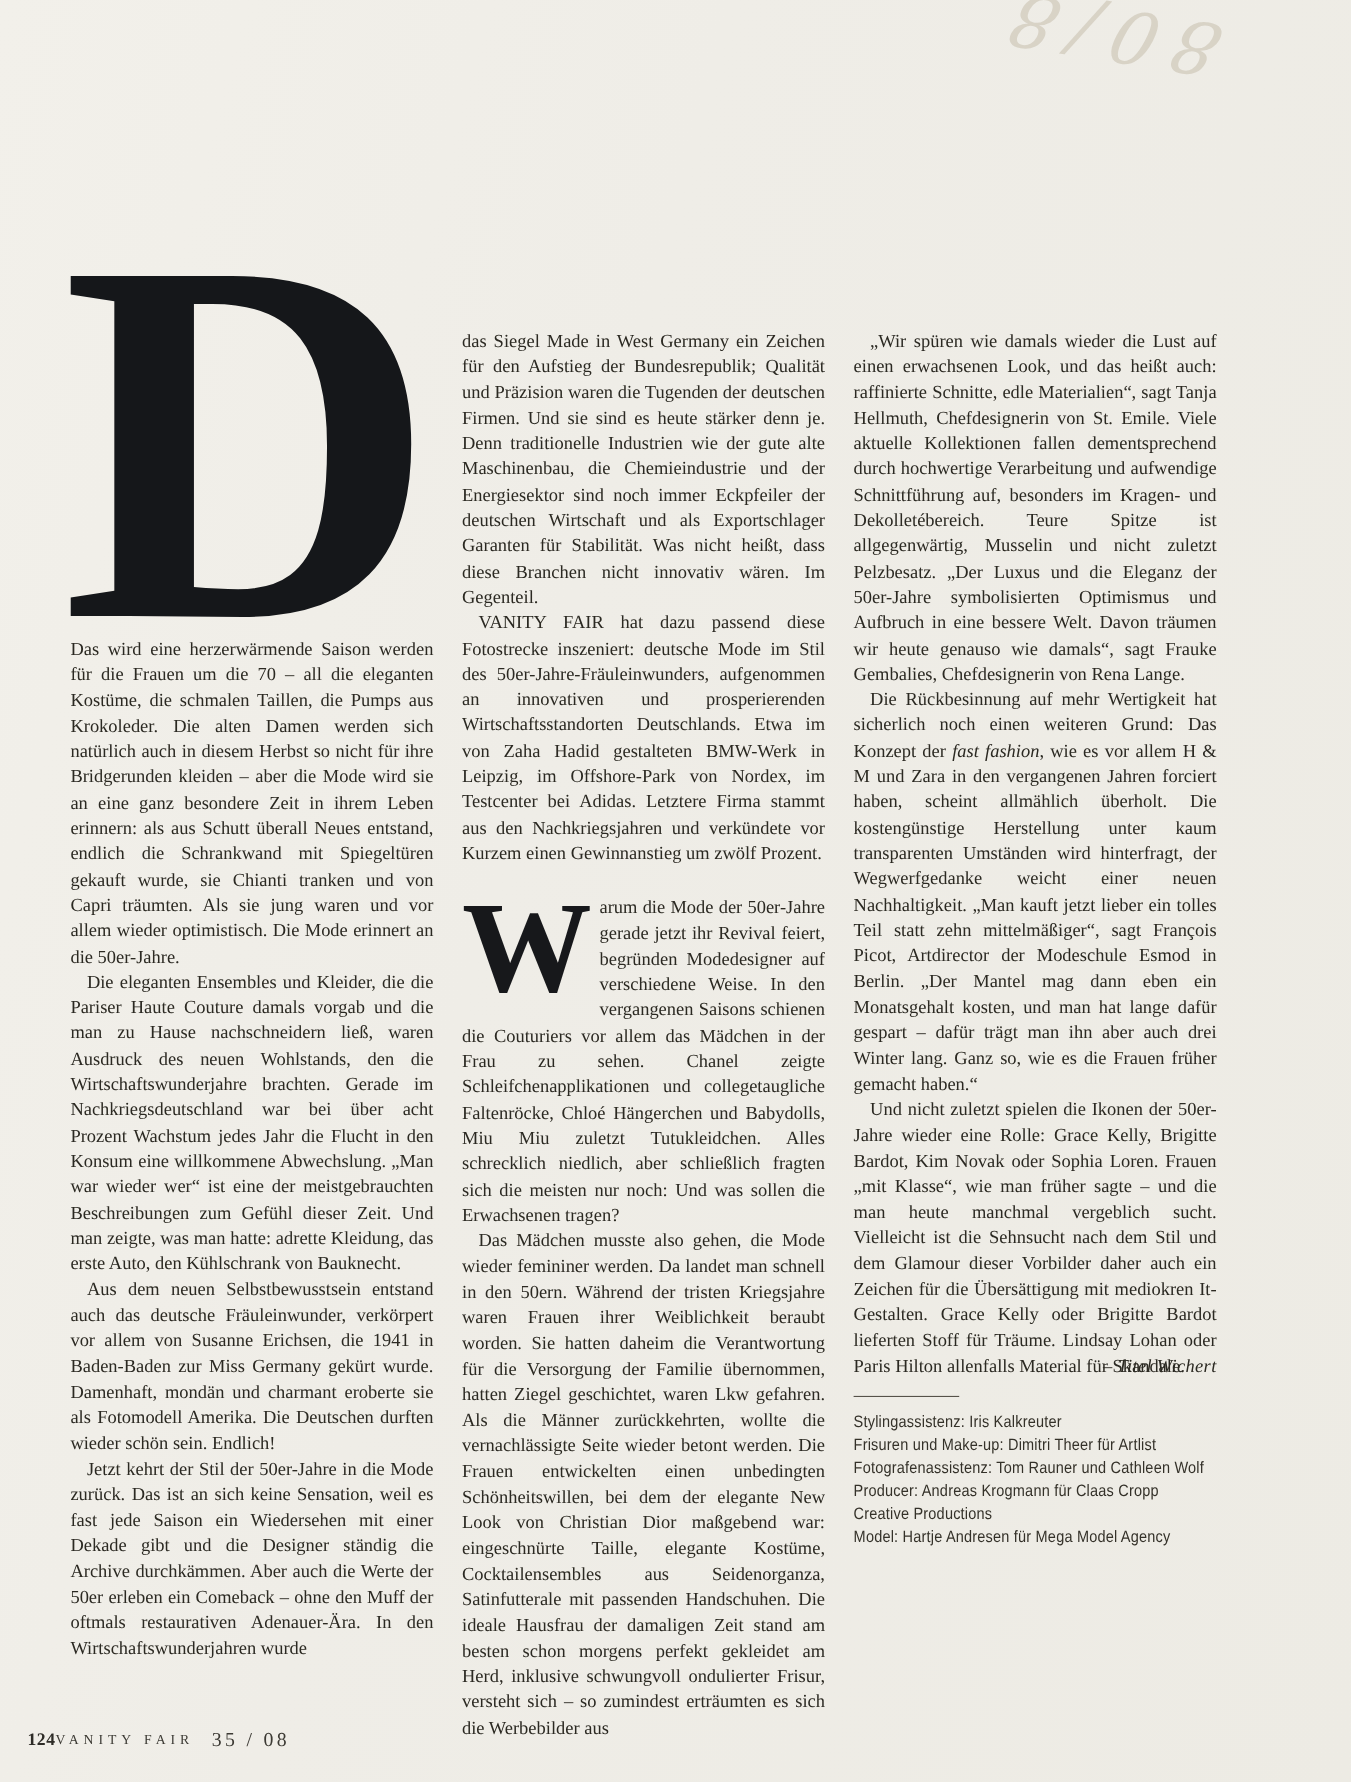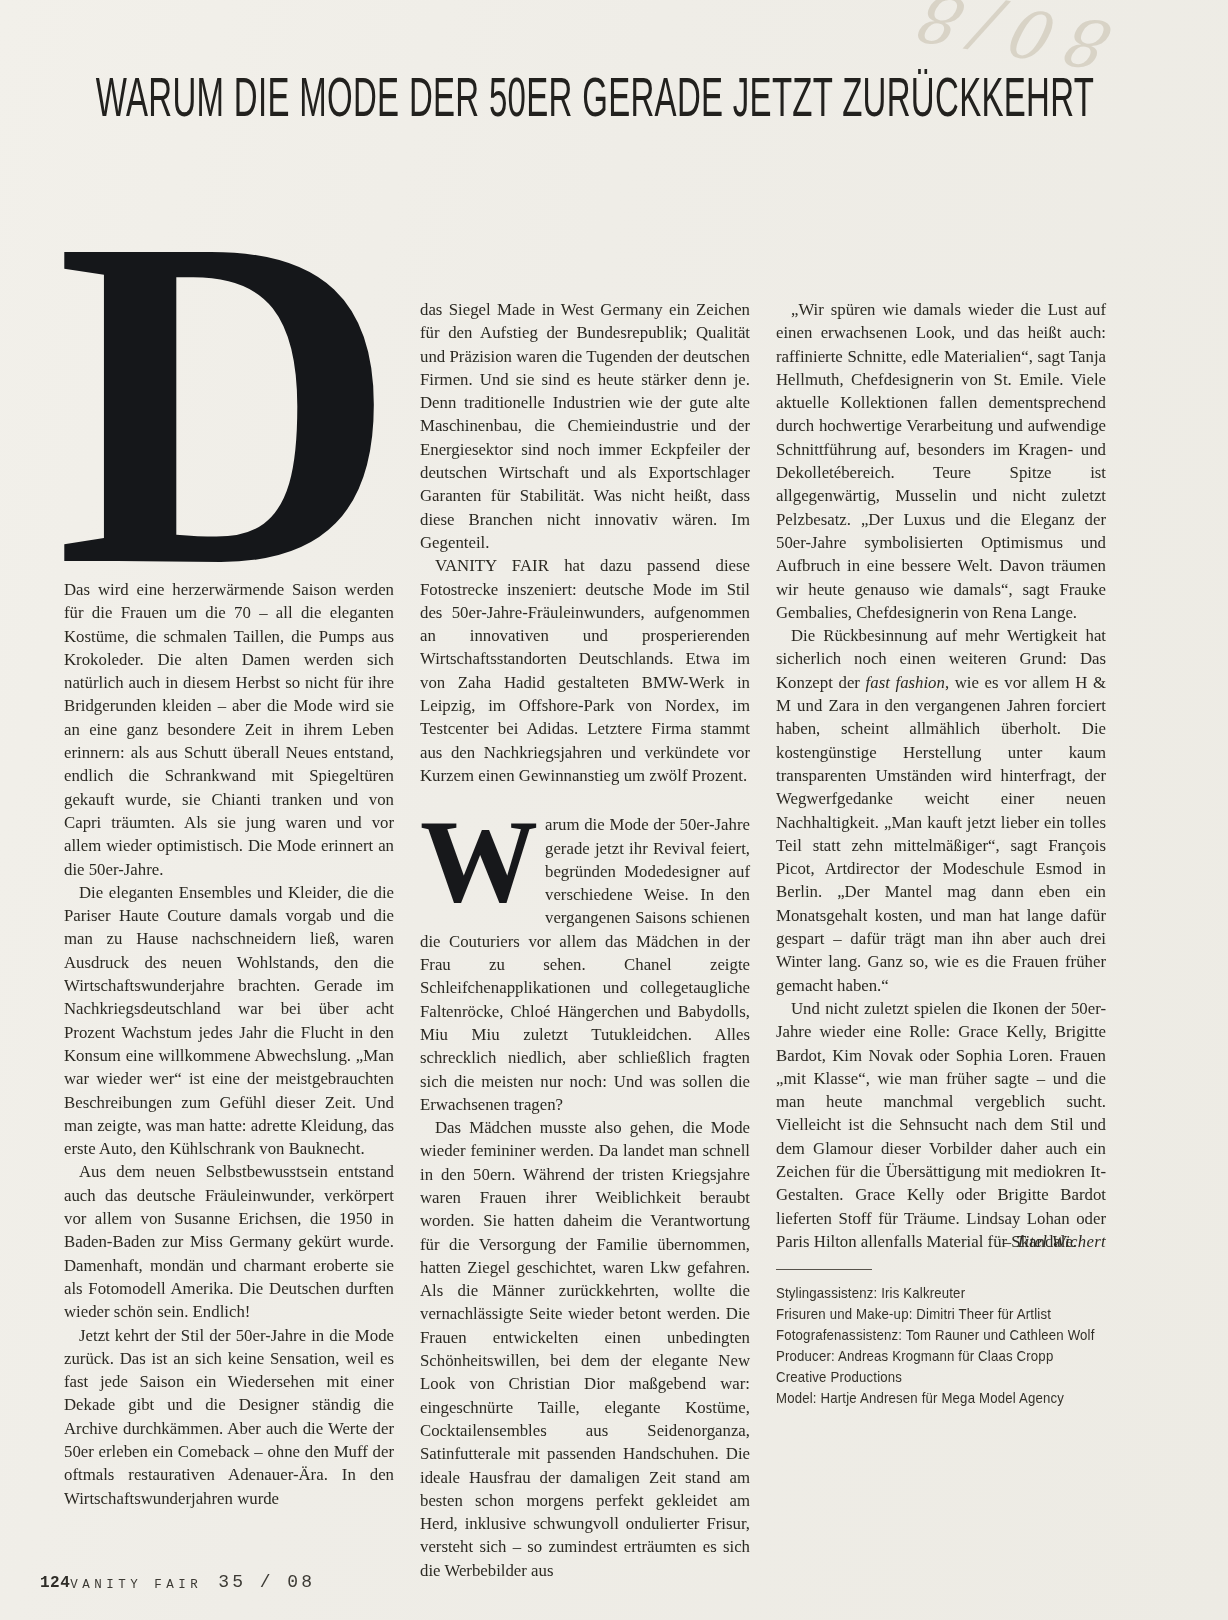--- a/index.html
+++ b/index.html
@@ -75,49 +75,46 @@
   }
   .credits{
     font-family:"Liberation Sans", sans-serif;
     font-size:15px;line-height:21px;color:#343129;
     text-align:left;width:375px;
     transform:scaleX(0.88);transform-origin:left top;
     letter-spacing:0.2px;
   }
   
   footer{
-    position:absolute;left:40px;bottom:28px;
-    font-family:Liberation Mono, monospace;
-    display:flex;align-items:flex-end;color:#3c3a34;
+    position:absolute;left:25px;bottom:28px;
+    font-family:Liberation Serif, serif;
+    display:flex;align-items:center;color:#3c3a34;
   }
   .pagenum{font-weight:bold;font-size:16px;letter-spacing:0.5px;color:#2e2c27;}
   .mag{font-size:12.5px;letter-spacing:4.5px;}
   .issue{font-size:18px;letter-spacing:3px;margin-left:16px;}
   em{font-style:italic;}
 </style>
 </head>
 <body>
 
 <div class="page">
 
   <div class="handwriting">80/8</div>
 
   <header>
-    <div class="title-line">
-      <span>WARUM DIE MODE DER 50ER GERADE JETZT ZURÜCKKEHRT</span>
-    </div>
   </header>
 
   <main class="columns">
 
     <section class="col col-left">
       <div class="dropcap-d">D</div>
       <p class="noindent">Das wird eine herzerwärmende Saison werden für die Frauen um die 70 – all die eleganten Kostüme, die schmalen Taillen, die Pumps aus Krokoleder. Die alten Damen werden sich natürlich auch in diesem Herbst so nicht für ihre Bridgerunden kleiden – aber die Mode wird sie an eine ganz besondere Zeit in ihrem Leben erinnern: als aus Schutt überall Neues entstand, endlich die Schrankwand mit Spiegeltüren gekauft wurde, sie Chianti tranken und von Capri träumten. Als sie jung waren und vor allem wieder optimistisch. Die Mode erinnert an die 50er-Jahre.</p>
       <p>Die eleganten Ensembles und Kleider, die die Pariser Haute Couture damals vorgab und die man zu Hause nachschneidern ließ, waren Ausdruck des neuen Wohlstands, den die Wirtschaftswunderjahre brachten. Gerade im Nachkriegsdeutschland war bei über acht Prozent Wachstum jedes Jahr die Flucht in den Konsum eine willkommene Abwechslung. „Man war wieder wer“ ist eine der meistgebrauchten Beschreibungen zum Gefühl dieser Zeit. Und man zeigte, was man hatte: adrette Kleidung, das erste Auto, den Kühlschrank von Bauknecht.</p>
-      <p>Aus dem neuen Selbstbewusstsein entstand auch das deutsche Fräuleinwunder, verkörpert vor allem von Susanne Erichsen, die 1950 in Baden-Baden zur Miss Germany gekürt wurde. Damenhaft, mondän und charmant eroberte sie als Fotomodell Amerika. Die Deutschen durften wieder schön sein. Endlich!</p>
+      <p>Aus dem neuen Selbstbewusstsein entstand auch das deutsche Fräuleinwunder, verkörpert vor allem von Susanne Erichsen, die 1941 in Baden-Baden zur Miss Germany gekürt wurde. Damenhaft, mondän und charmant eroberte sie als Fotomodell Amerika. Die Deutschen durften wieder schön sein. Endlich!</p>
       <p>Jetzt kehrt der Stil der 50er-Jahre in die Mode zurück. Das ist an sich keine Sensation, weil es fast jede Saison ein Wiedersehen mit einer Dekade gibt und die Designer ständig die Archive durchkämmen. Aber auch die Werte der 50er erleben ein Comeback – ohne den Muff der oftmals restaurativen Adenauer-Ära. In den Wirtschaftswunderjahren wurde</p>
     </section>
 
     <section class="col col-mid">
       <p class="noindent">das Siegel Made in West Germany ein Zeichen für den Aufstieg der Bundesrepublik; Qualität und Präzision waren die Tugenden der deutschen Firmen. Und sie sind es heute stärker denn je. Denn traditionelle Industrien wie der gute alte Maschinenbau, die Chemieindustrie und der Energiesektor sind noch immer Eckpfeiler der deutschen Wirtschaft und als Exportschlager Garanten für Stabilität. Was nicht heißt, dass diese Branchen nicht innovativ wären. Im Gegenteil.</p>
       <p>VANITY FAIR hat dazu passend diese Fotostrecke inszeniert: deutsche Mode im Stil des 50er-Jahre-Fräuleinwunders, aufgenommen an innovativen und prosperierenden Wirtschaftsstandorten Deutschlands. Etwa im von Zaha Hadid gestalteten BMW-Werk in Leipzig, im Offshore-Park von Nordex, im Testcenter bei Adidas. Letztere Firma stammt aus den Nachkriegsjahren und verkündete vor Kurzem einen Gewinnanstieg um zwölf Prozent.</p>
       <p class="noindent w-para">
         <span class="dropcap-w">W</span><span>arum die Mode der 50er-Jahre gerade jetzt ihr Revival feiert, begründen Modedesigner auf verschiedene Weise. In den vergangenen Saisons schienen die Couturiers vor allem das Mädchen in der Frau zu sehen. Chanel zeigte Schleifchenapplikationen und collegetaugliche Faltenröcke, Chloé Hängerchen und Babydolls, Miu Miu zuletzt Tutukleidchen. Alles schrecklich niedlich, aber schließlich fragten sich die meisten nur noch: Und was sollen die Erwachsenen tragen?</span>
       </p>
       <p>Das Mädchen musste also gehen, die Mode wieder femininer werden. Da landet man schnell in den 50ern. Während der tristen Kriegsjahre waren Frauen ihrer Weiblichkeit beraubt worden. Sie hatten daheim die Verantwortung für die Versorgung der Familie übernommen, hatten Ziegel geschichtet, waren Lkw gefahren. Als die Männer zurückkehrten, wollte die vernachlässigte Seite wieder betont werden. Die Frauen entwickelten einen unbedingten Schönheitswillen, bei dem der elegante New Look von Christian Dior maßgebend war: eingeschnürte Taille, elegante Kostüme, Cocktailensembles aus Seidenorganza, Satinfutterale mit passenden Handschuhen. Die ideale Hausfrau der damaligen Zeit stand am besten schon morgens perfekt gekleidet am Herd, inklusive schwungvoll ondulierter Frisur, versteht sich – so zumindest erträumten es sich die Werbebilder aus</p>

